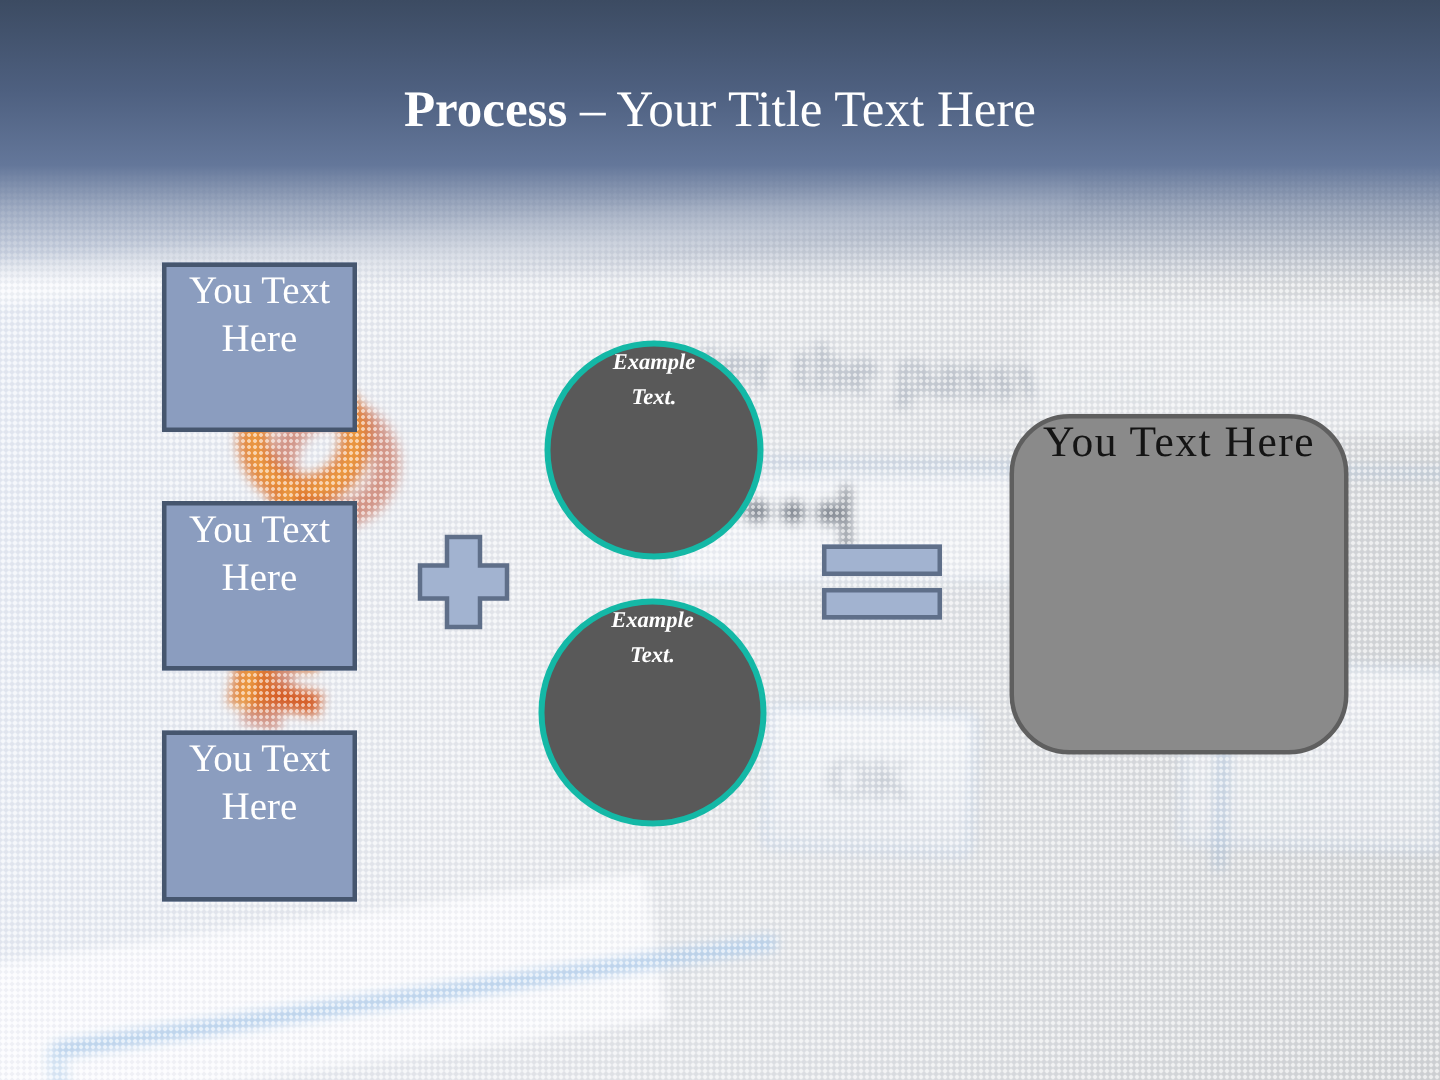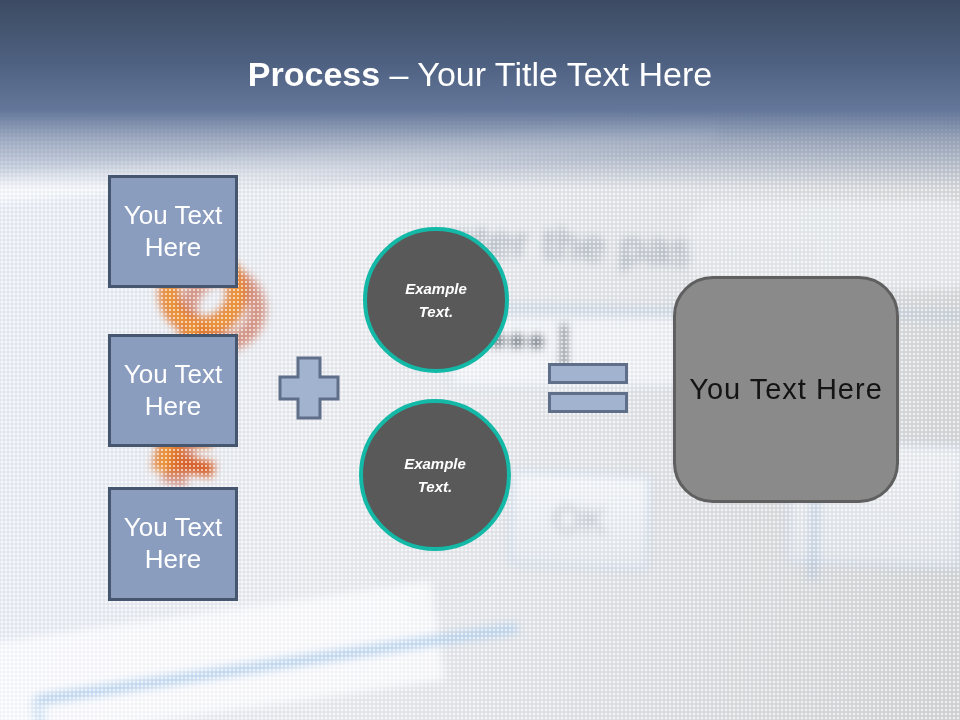--- a/index.html
+++ b/index.html
@@ -1,18 +1,18 @@
 <!DOCTYPE html>
 <html><head>
 <meta charset="utf-8">
 <style>
   html,body{margin:0;padding:0;background:#888;}
   #slide{
     position:relative;width:960px;height:720px;overflow:hidden;
-    font-family:Liberation Sans, sans-serif;
+    font-family:Liberation Serif, serif;
     background:#e6e9ee;
   }
   
   .bg-base{
     position:absolute;inset:0;z-index:0;
     background:linear-gradient(100deg,#e7ecf5 0%,#e9ebef 38%,#dfe1e4 68%,#d2d4d6 100%);
   }
   .bg-photo{position:absolute;inset:0;z-index:1;filter:blur(4px);}
   .streak{
     position:absolute;left:-60px;top:146px;width:780px;height:28px;
@@ -75,21 +75,21 @@
     background:linear-gradient(180deg,
       #3c4b62 0%, #4e6080 32%, #64779a 58%,
       rgba(102,121,155,.55) 74%, rgba(102,121,155,0) 100%);
   }
   .slide-title{
     position:absolute;left:0;top:54px;width:100%;text-align:center;z-index:4;
     color:#ffffff;font-size:34px;line-height:40px;white-space:pre;
   }
   .slide-title .t-bold{font-weight:bold;}
   
-  .shape{position:absolute;z-index:4;box-sizing:border-box;display:flex;align-items:center;justify-content:center;text-align:center;}
+  .shape{position:absolute;z-index:4;box-sizing:border-box;display:flex;justify-content:center;text-align:center;}
   .in-box{
     width:130px;background:#8b9dbf;border:3px solid #46566e;
     color:#fff;font-size:26px;line-height:1.22;padding:0 6px;
   }
   .in-box .box-label{display:block;width:110px;}
   .box-1{left:108px;top:175px;height:113px;}
   .box-2{left:108px;top:334px;height:113px;}
   .box-3{left:108px;top:487px;height:114px;}
   .plus-wrap{left:278px;top:356px;width:62px;height:64px;}
   .equals-wrap{left:548px;top:363px;width:80px;height:50px;display:block;}

